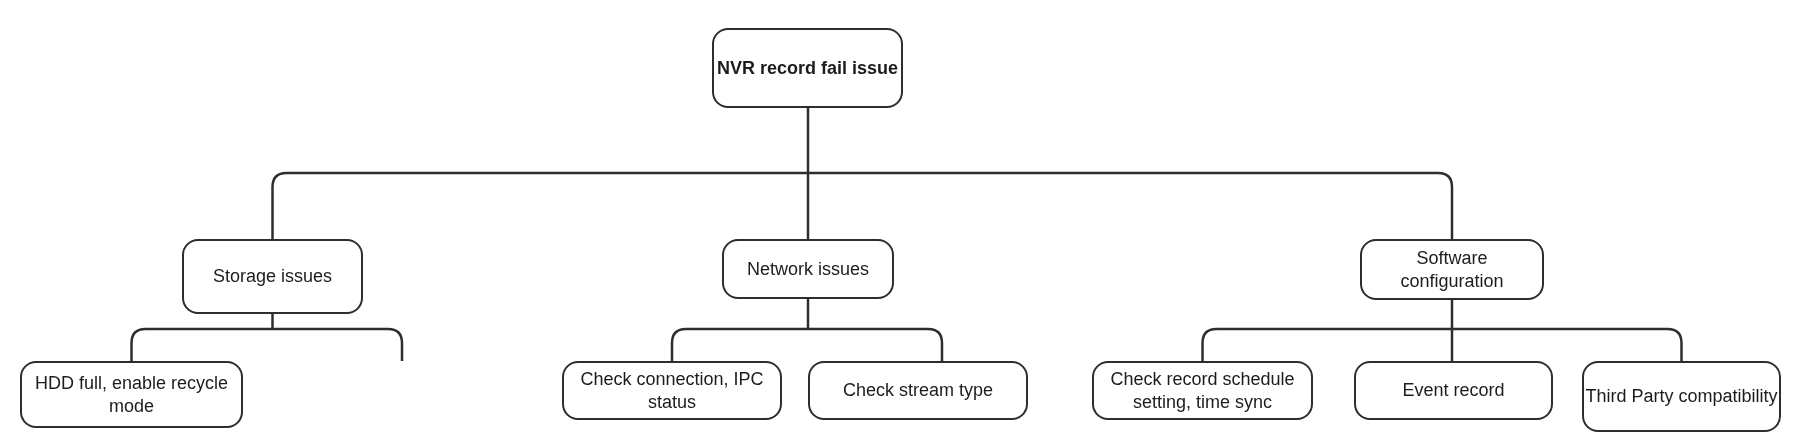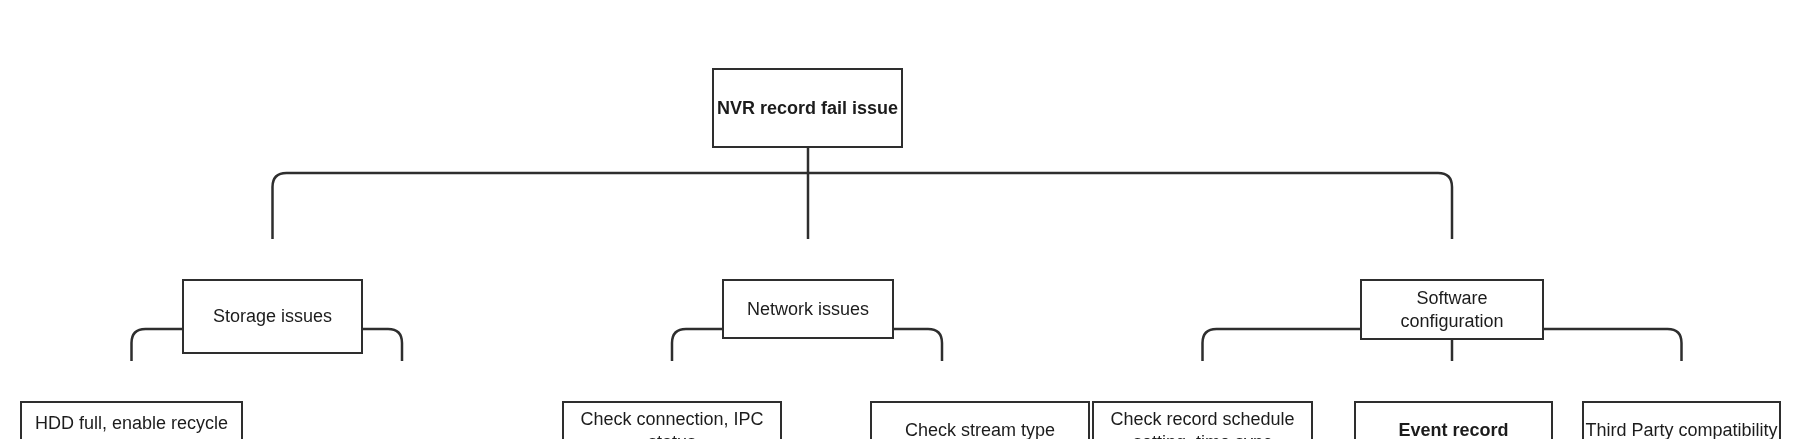--- a/index.html
+++ b/index.html
@@ -32,46 +32,45 @@
     stroke-width: 2.5;
   }
   .node {
     position: absolute;
     display: flex;
     align-items: center;
     justify-content: center;
     text-align: center;
     background: var(--box-fill, #fff);
     border: 2.5px solid var(--line, #2e2e2e);
-    border-radius: 0;
+    border-radius: 16px;
     color: var(--text, #1c1c1c);
     font-size: 18px;
     line-height: 23px;
     padding: 2px 6px;
-    margin-top: 40px;
   }
   .node.root {
     font-weight: bold;
     white-space: nowrap;
     padding: 0;
   }
   .node.nowrap { white-space: nowrap; padding: 0 2px; }
 
   
   .n-root      { left: 712px;  top: 28px;  width: 191px; height: 80px; }
   .n-storage   { left: 182px;  top: 239px; width: 181px; height: 75px; }
   .n-network   { left: 722px;  top: 239px; width: 172px; height: 60px; }
   .n-software  { left: 1360px; top: 239px; width: 184px; height: 61px; }
   .n-hddfull   { left: 20px;   top: 361px; width: 223px; height: 67px; text-align: center; }
   .n-hddinit   { left: 294px;  top: 361px; width: 218px; height: 59px; }
   .n-conn      { left: 562px;  top: 361px; width: 220px; height: 59px; align-items: center; }
-  .n-stream    { left: 870px;  top: 361px; width: 220px; height: 59px; }
+  .n-stream    { left: 808px;  top: 361px; width: 220px; height: 59px; }
   .n-schedule  { left: 1092px; top: 361px; width: 221px; height: 59px; }
-  .n-event     { left: 1354px; top: 361px; width: 199px; height: 59px; font-weight: bold; }
-  .n-third     { left: 1582px; top: 361px; width: 199px; height: 59px; }
+  .n-event     { left: 1354px; top: 361px; width: 199px; height: 59px; }
+  .n-third     { left: 1582px; top: 361px; width: 199px; height: 71px; }
 </style>
 </head>
 <body>
 
 <div class="canvas">
 
   <svg class="connectors" viewBox="0 0 1802 439" xmlns="http://www.w3.org/2000/svg">
 
     <path d="M 808 108 V 239"></path>
     <path d="M 272.5 239 V 187 Q 272.5 173 286.5 173 H 1438 Q 1452 173 1452 187 V 239"></path>

